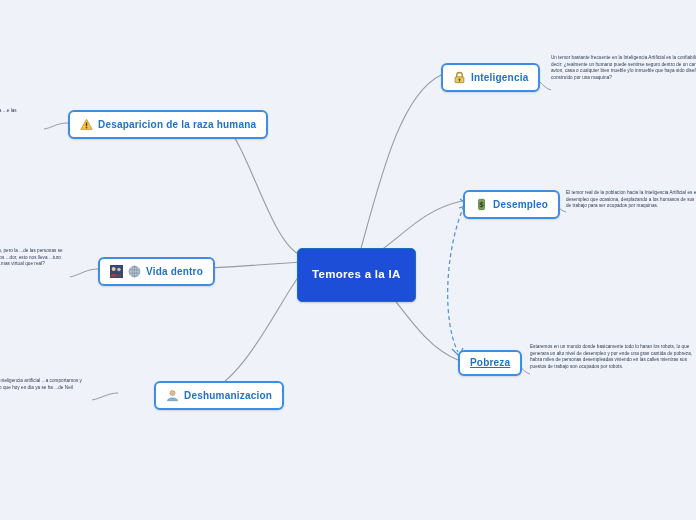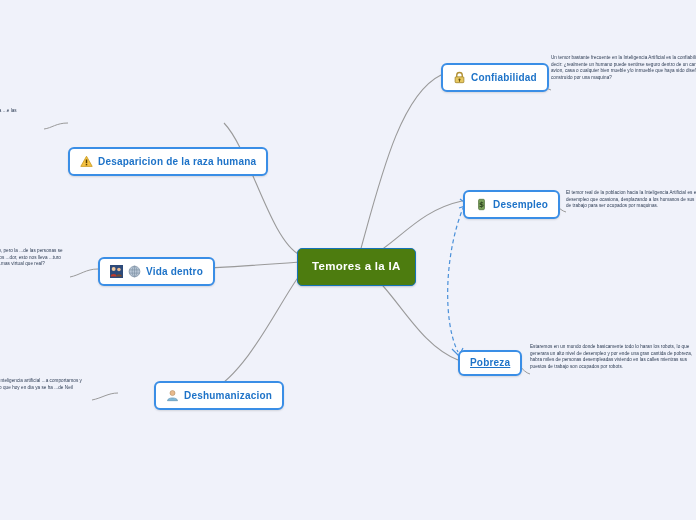--- a/index.html
+++ b/index.html
@@ -33,28 +33,28 @@
   .node {
     position: absolute;
     box-sizing: border-box;
     display: flex;
     align-items: center;
     gap: 5px;
     white-space: nowrap;
   }
 
   .node-root {
-    background: #4d7c0f;
+    background: #1d4ed8;
     border: 1px solid #1473b8;
     border-radius: 5px;
     color: #ffffff;
     font-weight: bold;
     font-size: 11.5px;
     letter-spacing: 0.3px;
-    padding: 12px 14px;
+    padding: 20px 14px;
     box-shadow: 0 1px 2px rgba(0,0,0,0.18);
   }
 
   .node-branch {
     background: #ffffff;
     border: 2px solid #3a8ee6;
     border-radius: 6px;
     color: #1e73c8;
     font-weight: bold;
     font-size: 10px;
@@ -109,21 +109,21 @@
 
     <path d="M 464 206 C 445 250 442 320 458 352" fill="none" stroke="#4a90d9" stroke-width="1.2" stroke-dasharray="4,3"></path>
     <path d="M 460 199 L 468 205 L 459 208" fill="none" stroke="#4a90d9" stroke-width="1.2"></path>
     <path d="M 452 349 L 459 356 L 463 348" fill="none" stroke="#4a90d9" stroke-width="1.2"></path>
   </svg>
 
   <div class="node node-root" style="left:297px; top:248px;">
     <span class="node-label">Temores a la IA</span>
   </div>
 
-  <div class="node node-branch" style="left:68px; top:110px;margin-top:37px;">
+  <div class="node node-branch" style="left:68px; top:110px;">
     <span class="icon">
       <svg viewBox="0 0 16 16">
         <path d="M8 1.5 L15 14 L1 14 Z" fill="#f5c242" stroke="#c99a1e" stroke-width="1"></path>
         <rect x="7.1" y="5.5" width="1.8" height="4.6" fill="#5a4000"></rect>
         <rect x="7.1" y="11" width="1.8" height="1.7" fill="#5a4000"></rect>
       </svg>
     </span>
     <span class="node-label">Desaparicion de la raza humana</span>
   </div>
 
@@ -159,21 +159,21 @@
 
   <div class="node node-branch" style="left:441px; top:63px;">
     <span class="icon">
       <svg viewBox="0 0 16 16">
         <path d="M4.6 7.5 V5.2 a3.4 3.4 0 0 1 6.8 0 V7.5" fill="none" stroke="#b08f33" stroke-width="1.7"></path>
         <rect x="2.6" y="7.2" width="10.8" height="7.2" rx="1.1" fill="#e8c860" stroke="#9a7b20" stroke-width="0.9"></rect>
         <circle cx="8" cy="10.4" r="1.3" fill="#6b5410"></circle>
         <rect x="7.4" y="10.6" width="1.2" height="2.6" fill="#6b5410"></rect>
       </svg>
     </span>
-    <span class="node-label">Confiabilidad</span>
+    <span class="node-label">Inteligencia</span>
   </div>
 
   <div class="node node-branch" style="left:463px; top:190px;">
     <span class="icon">
       <svg viewBox="0 0 16 16">
         <rect x="4.4" y="1.6" width="7.2" height="12.8" rx="1.4" fill="#7aa05a" stroke="#4e6d38" stroke-width="0.9"></rect>
         <text x="8" y="11.4" font-size="9" font-family="DejaVu Sans, sans-serif" text-anchor="middle" fill="#2e4420" font-weight="bold">$</text>
       </svg>
     </span>
     <span class="node-label">Desempleo</span>

